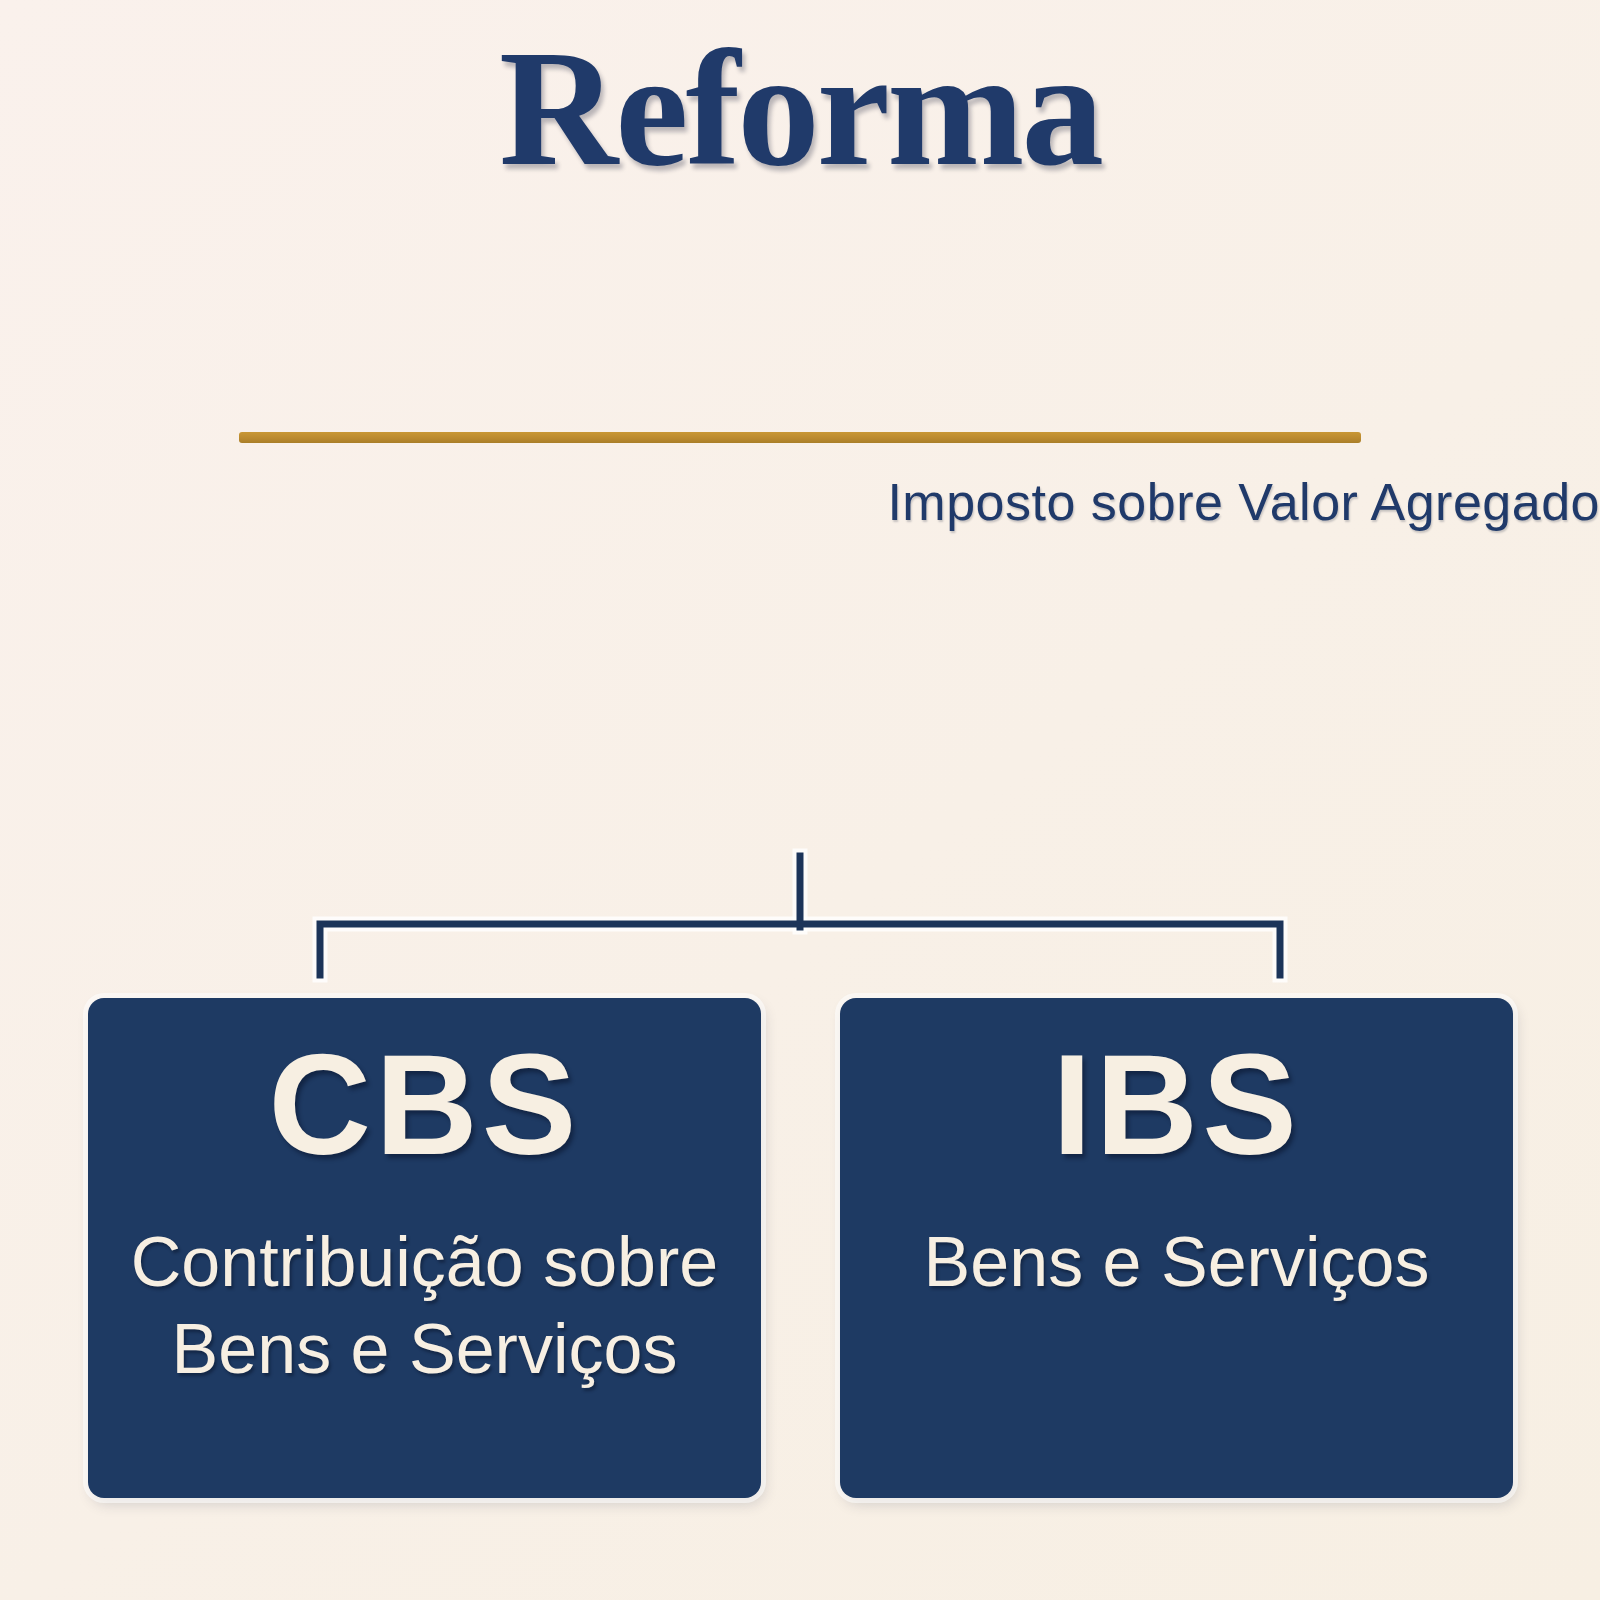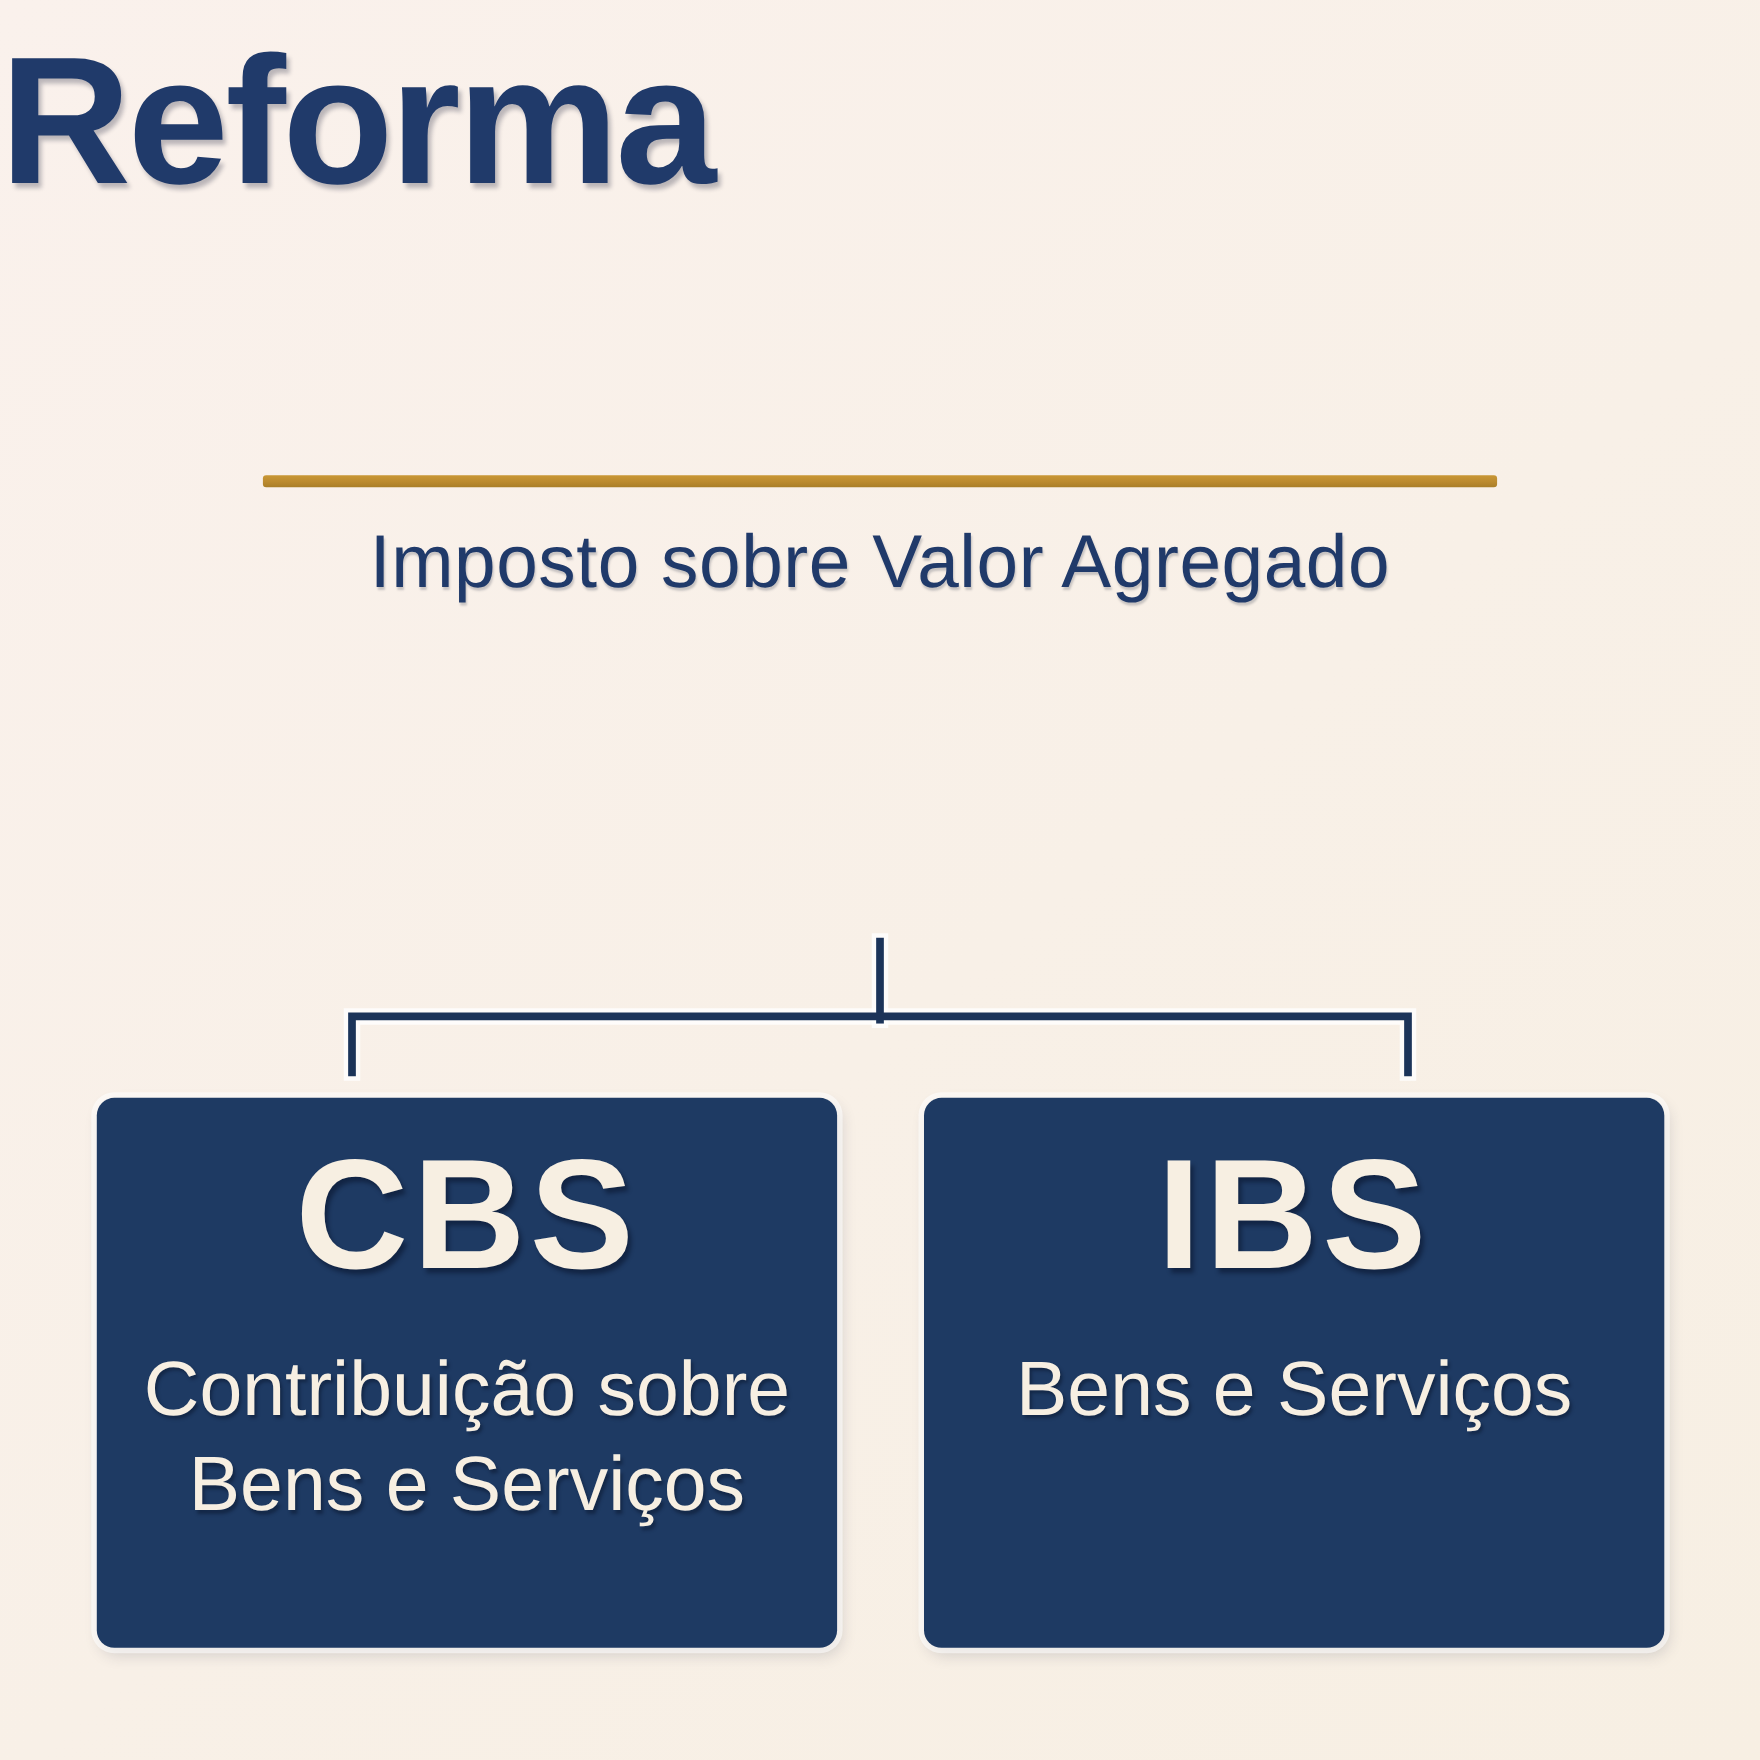--- a/index.html
+++ b/index.html
@@ -12,44 +12,46 @@
     overflow: hidden;
     background: linear-gradient(140deg, var(--bg-a) 0%, var(--bg-b) 55%, var(--bg-c) 100%);
     font-family: "Liberation Sans", sans-serif;
     color: var(--navy);
   }
   .title {
     position: absolute;
     top: 22px;
     left: 0;
     width: 100%;
+    text-align: center;
     font-size: 165px;
     font-weight: 700;
     line-height: 1.06;
     letter-spacing: -3px;
     color: var(--navy);
     text-shadow: 3px 5px 4px rgba(25, 30, 55, 0.28);
+    font-family: Liberation Serif, serif;
   }
   .divider {
     position: absolute;
     top: 432px;
     left: 50%;
     transform: translateX(-50%);
     width: 1122px;
     height: 11px;
     border-radius: 3px;
     background: linear-gradient(180deg, #c99735 0%, var(--gold) 55%, #a97e28 100%);
   }
   .subtitle {
     position: absolute;
     top: 472px;
     left: 0;
     width: 100%;
-    text-align: center;
-    font-size: 68px;
+    text-align: right;
+    font-size: 52px;
     font-weight: 400;
     letter-spacing: 0.5px;
     color: var(--navy);
     text-shadow: 1px 2px 2px rgba(25, 30, 55, 0.22);
   }
   .root-label {
     position: absolute;
     top: 568px;
     left: 0;
     width: 100%;

